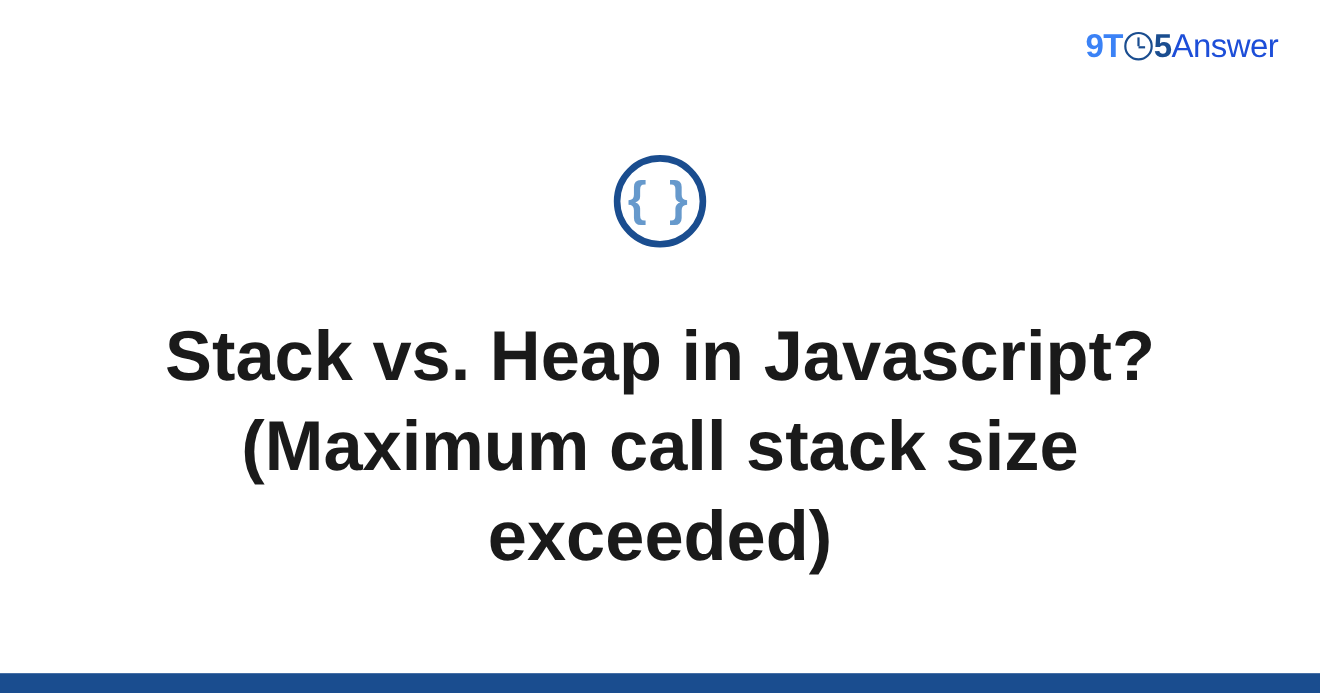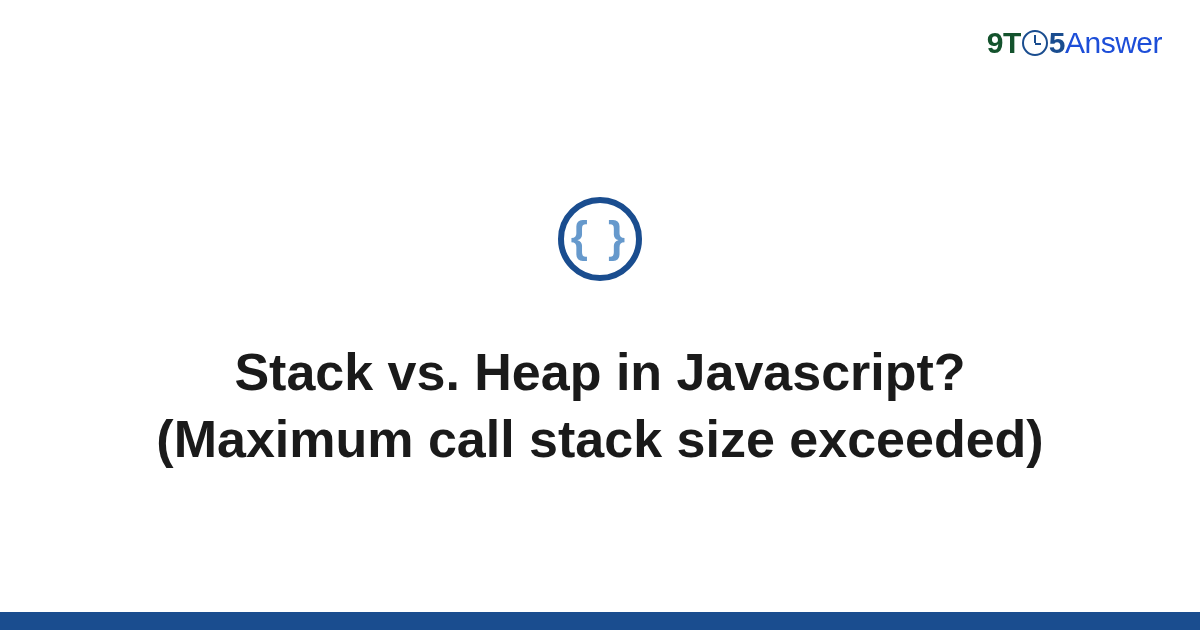--- a/index.html
+++ b/index.html
@@ -17,21 +17,21 @@
     }
     .header-logo {
       position: absolute;
       top: 26px;
       right: 38px;
       font-size: 30px;
       font-weight: 600;
       letter-spacing: -0.5px;
     }
     .logo-9t {
-      color: #14532d;
+      color: #3b82f6;
     }
     .logo-clock {
       color: #1a4d8f;
       display: inline-block;
       width: 26px;
       height: 26px;
       border: 2.5px solid #1a4d8f;
       border-radius: 50%;
       position: relative;
       vertical-align: -3px;
@@ -86,21 +86,21 @@
       font-size: 44px;
       font-weight: 700;
       color: #6699cc;
       letter-spacing: 4px;
       font-family: Arial, sans-serif;
       line-height: 1;
       position: relative;
       top: -2px;
     }
     .title {
-      font-size: 52px;
+      font-size: 64px;
       font-weight: 700;
       color: #1a1a1a;
       text-align: center;
       line-height: 1.28;
       max-width: 900px;
     }
     .bottom-bar {
       position: absolute;
       bottom: 0;
       left: 0;

